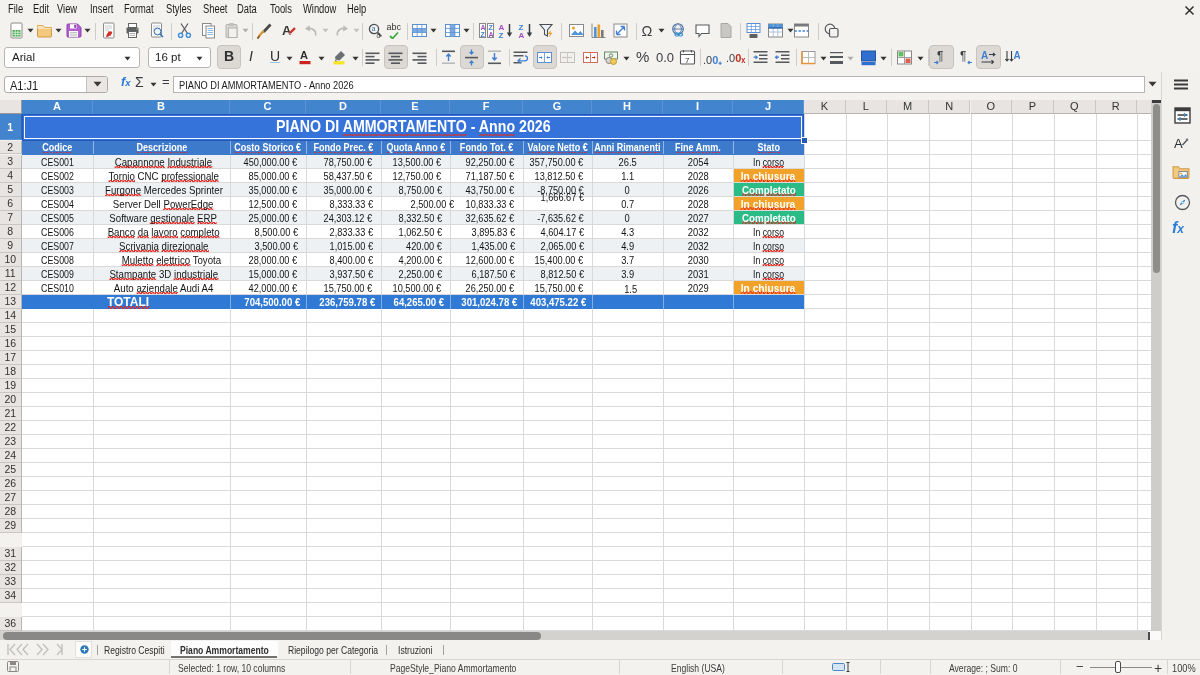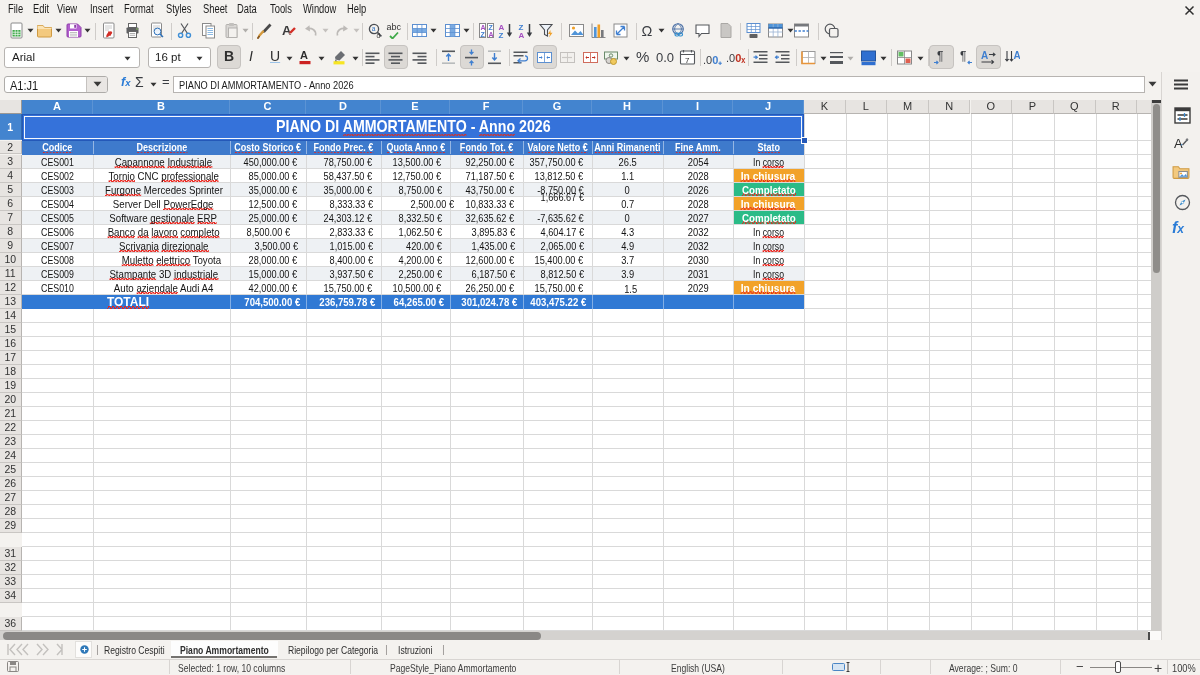--- a/index.html
+++ b/index.html
@@ -715,21 +715,21 @@
 <div class="ab" style="left:733.5px;top:211.0px;width:70px;height:13px;background:#2bbb87;z-index:2;"></div>
 <div class="cell ctr" style="left:733px;top:211.0px;width:71px;height:13px;color:#fff;font-weight:bold;font-size:10.5px;">
     <span class="sx" style="transform:scaleX(0.93);"><span class="sqb">Completato</span></span>
   </div>
 <div class="cell ctr" style="left:22px;top:225.0px;width:71px;height:13px;">
     <span class="sx" style="transform:scaleX(0.8);">CES006</span>
   </div>
 <div class="cell ctr" style="left:93px;top:225.0px;width:137px;height:13px;padding-left:4px;">
     <span class="sx" style="transform:scaleX(0.88);"><span class="sq">Banco</span> <span class="sq">da</span> <span class="sq">lavoro</span> <span class="sq">completo</span></span>
   </div>
-<div class="cell num" style="left:230.0px;top:225.0px;width:76.0px;height:13px;justify-content:center;">
+<div class="cell num" style="left:230.0px;top:225.0px;width:76.0px;height:13px;">
     <span class="sxr">8,500.00&nbsp;€</span>
   </div>
 <div class="cell num" style="left:306.0px;top:225.0px;width:75.0px;height:13px;">
     <span class="sxr">2,833.33&nbsp;€</span>
   </div>
 <div class="cell num" style="left:381.0px;top:225.0px;width:69.0px;height:13px;">
     <span class="sxr">1,062.50&nbsp;€</span>
   </div>
 <div class="cell num" style="left:450.0px;top:225.0px;width:73.0px;height:13px;">
     <span class="sxr">3,895.83&nbsp;€</span>

